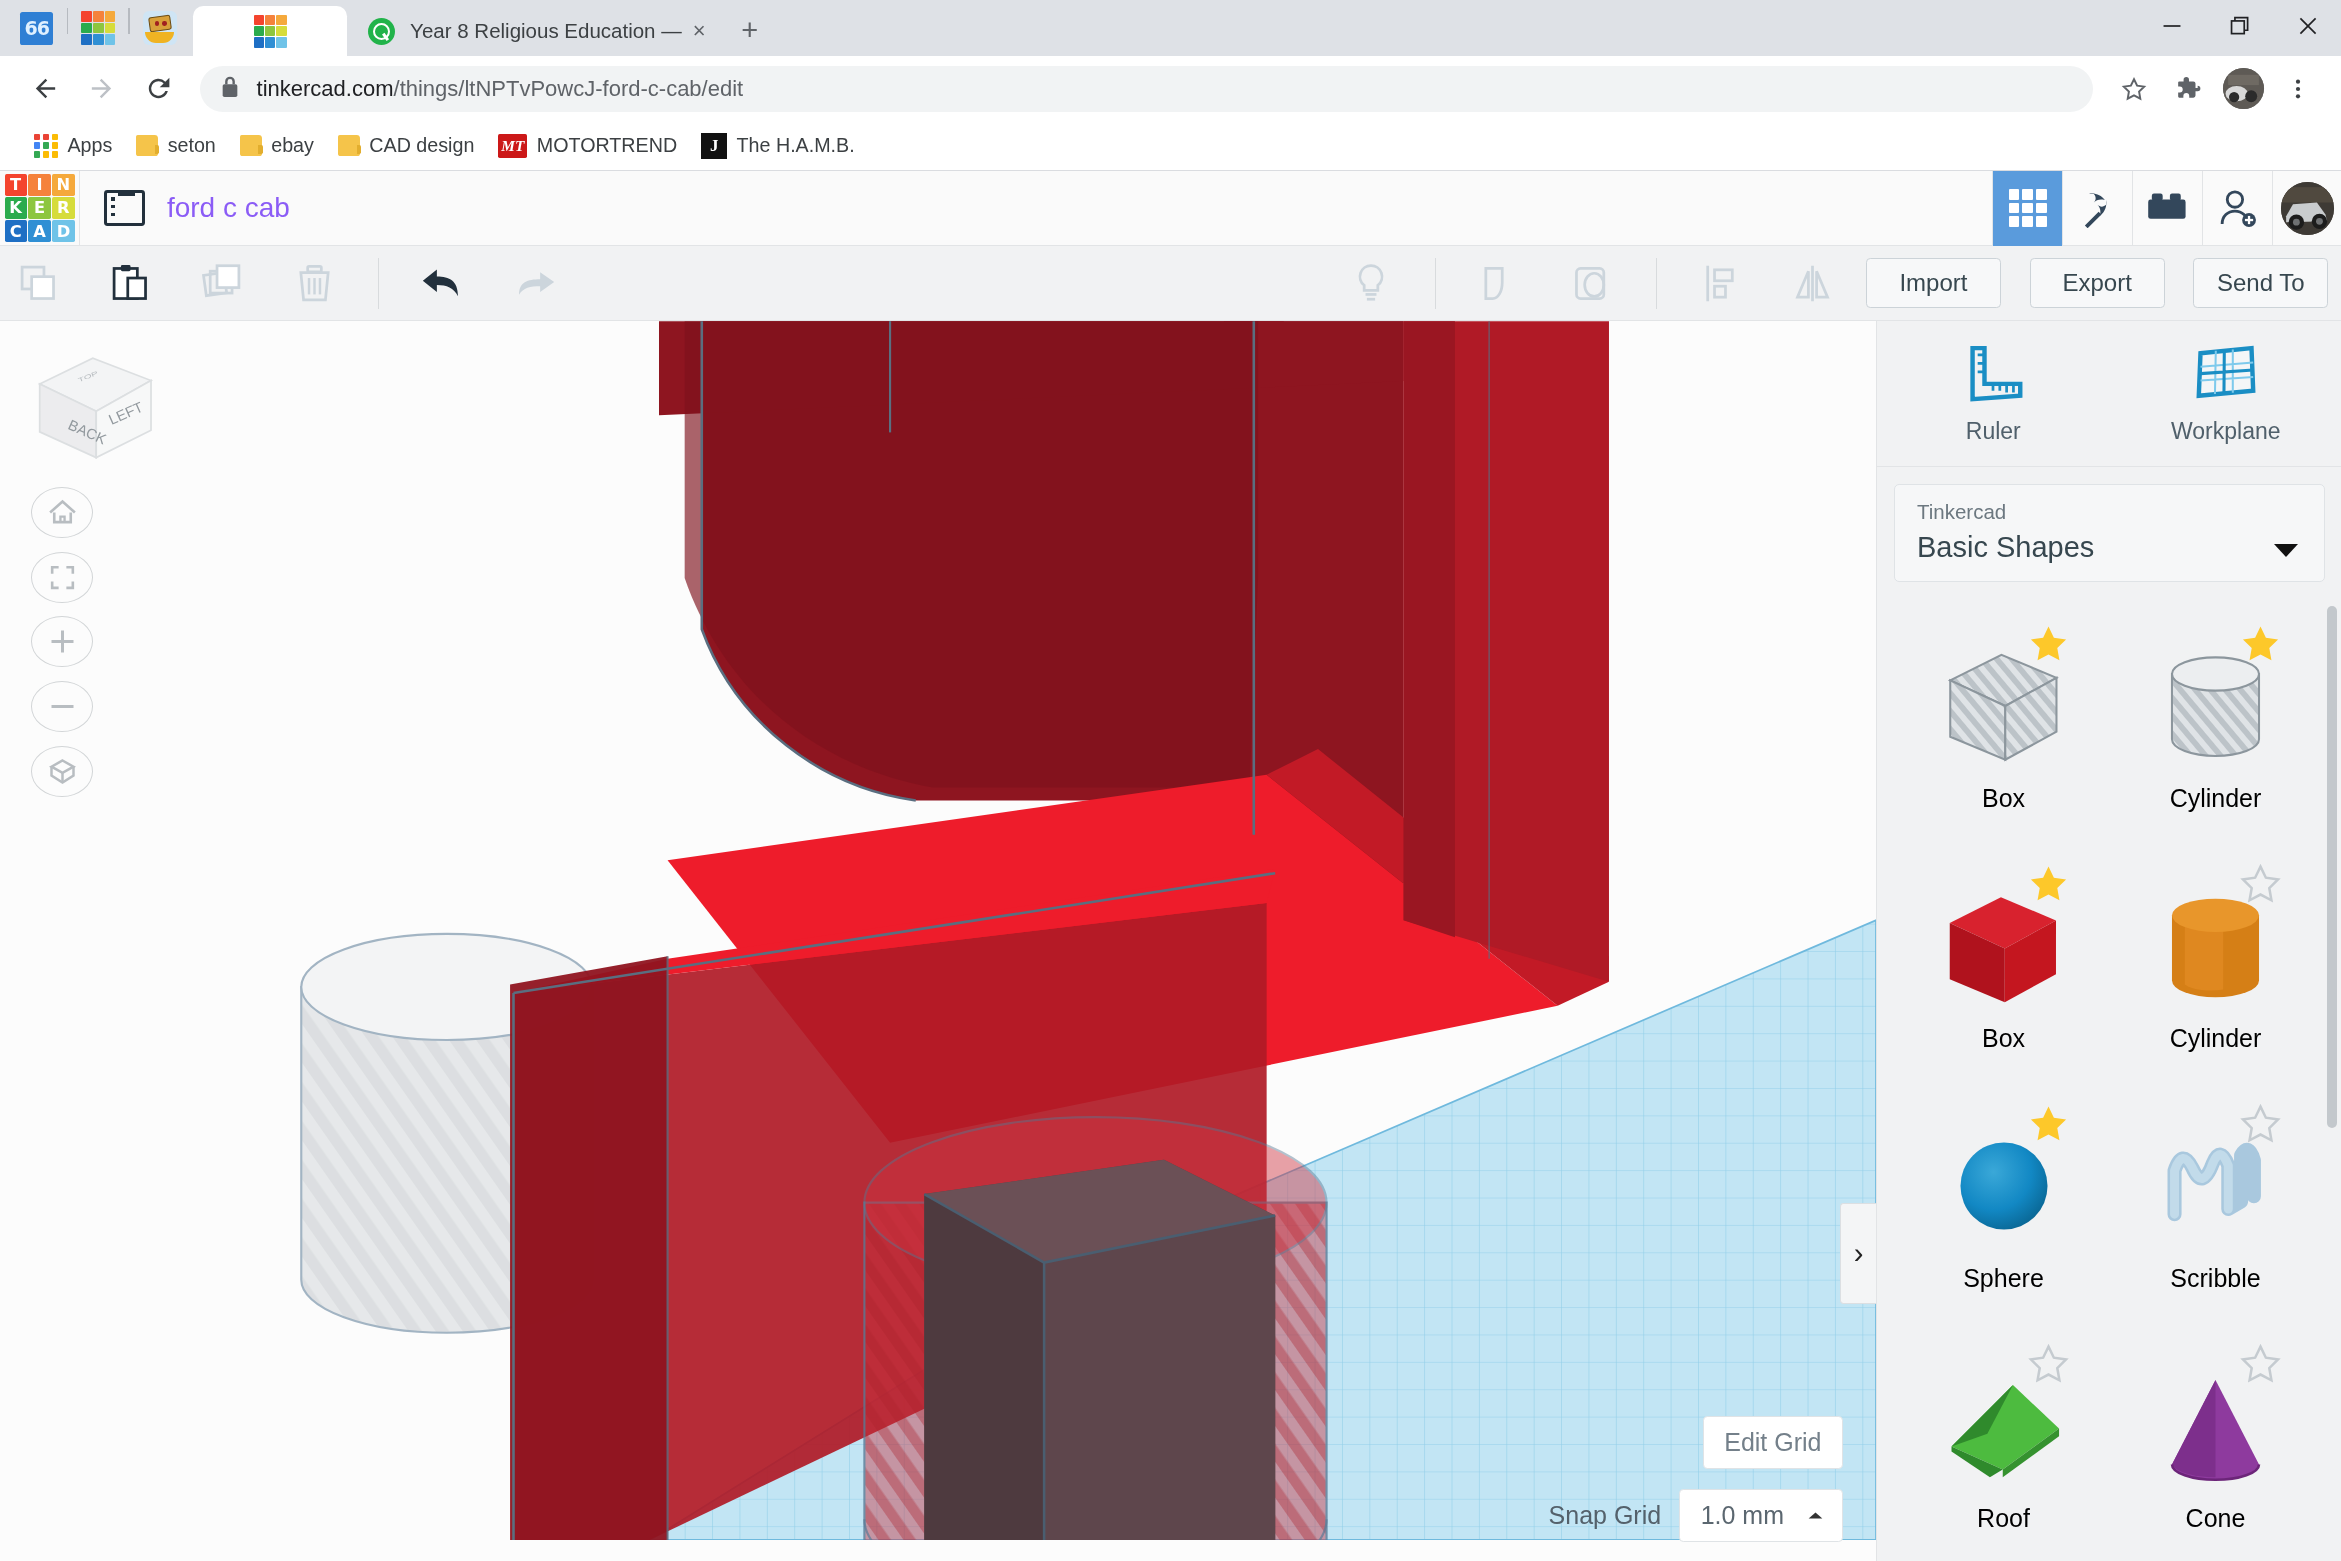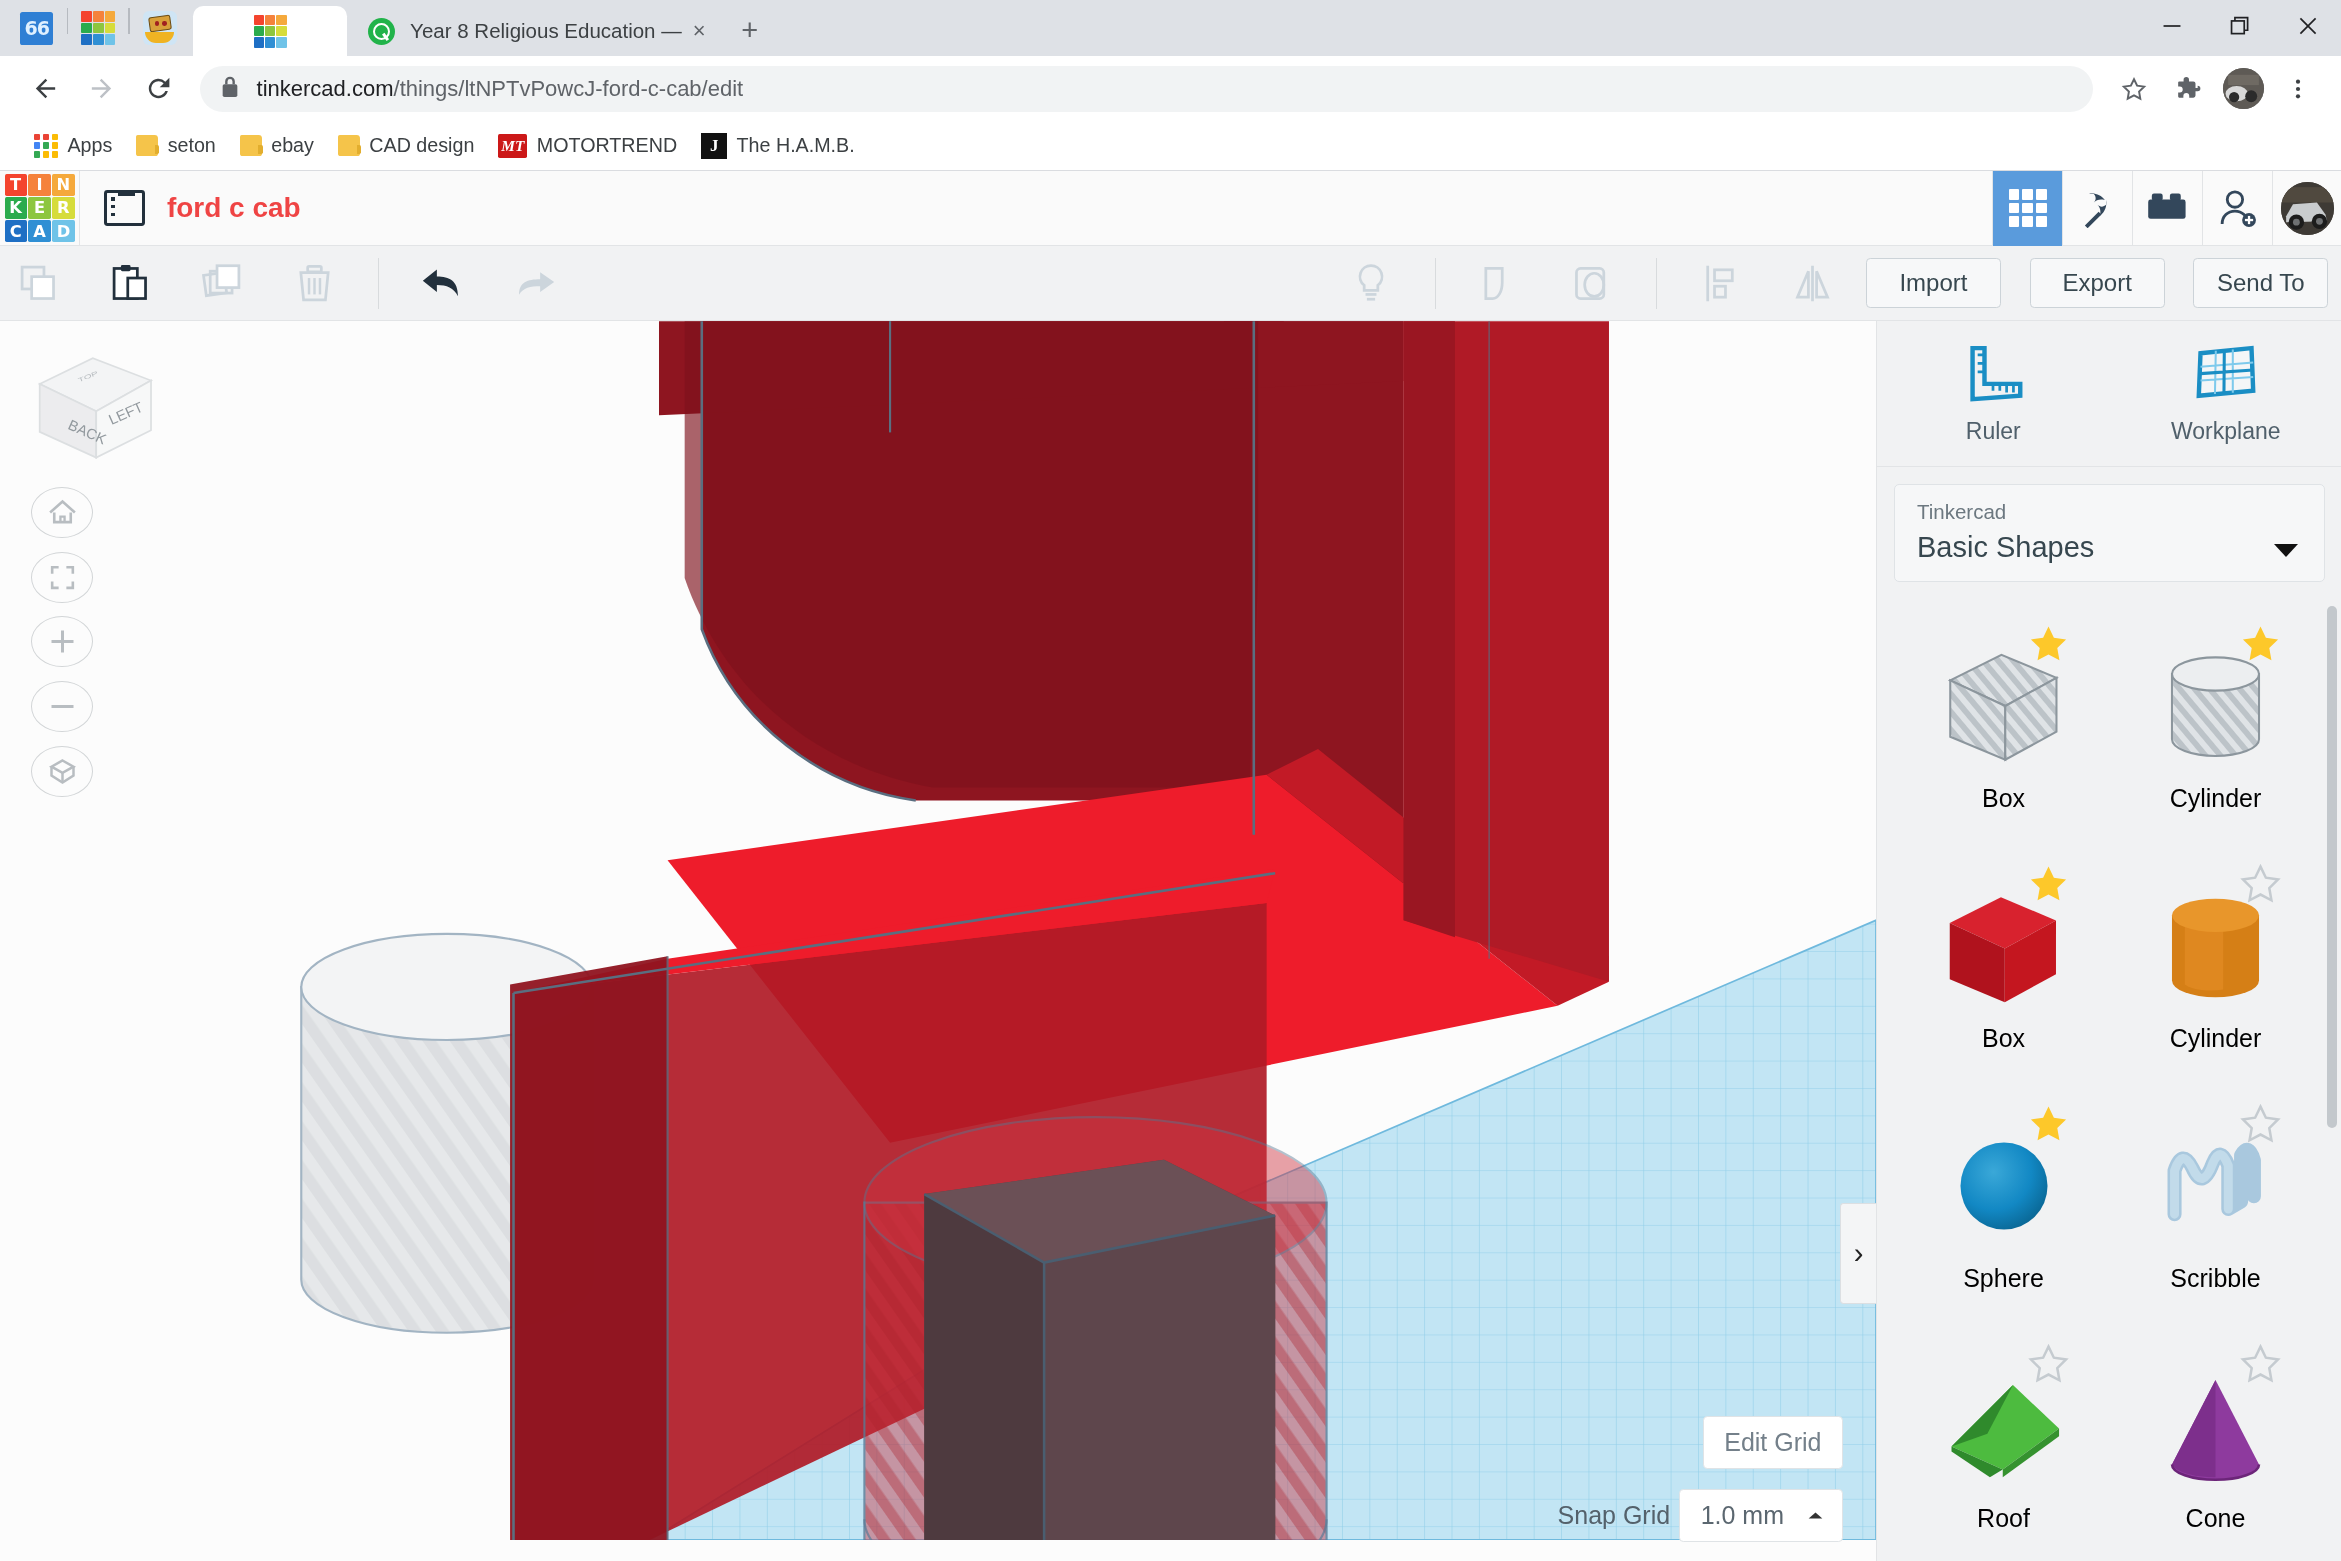--- a/index.html
+++ b/index.html
@@ -100,21 +100,21 @@
              border-radius:1.7px; }
   .hdr-sep { width:0.9px; height:75px; background:#e2e4e6; }
   .listicon { width:41px; height:36px; border:3.4px solid #22303c; border-radius:3.4px;
               margin:0 22px 0 24px; position:relative; cursor:pointer; flex:0 0 41px;}
   .listicon i { position:absolute; left:11px; height:3.4px; background:#22303c; width:17px; }
   .listicon i:nth-child(1){ top:4.3px; } .listicon i:nth-child(2){ top:12px; }
   .listicon i:nth-child(3){ top:19.7px; }
   .listicon b { position:absolute; left:4.3px; width:3.4px; height:3.4px; background:#22303c; }
   .listicon b:nth-of-type(1){ top:4.3px; } .listicon b:nth-of-type(2){ top:12px; }
   .listicon b:nth-of-type(3){ top:19.7px; }
-  .doctitle { font-size:28px; color:#ef4444; font-weight:bold; cursor:text; }
+  .doctitle { font-size:28px; color:#8b5cf6; font-weight:normal; cursor:text; }
   .hdr-spacer { flex:1; }
   .hdr-btn { width:70px; height:75px; display:flex; align-items:center; justify-content:center;
              border-left:0.9px solid #e2e4e6; cursor:pointer; }
   .hdr-btn.active { background:#5a9bdc; }
   .hdr-avatar { width:70px; height:75px; display:flex; align-items:center;
                 justify-content:center; border-left:0.9px solid #e2e4e6; cursor:pointer; }
   .avatarimg { width:53px; height:53px; border-radius:50%; overflow:hidden; position:relative;
                background:#4a4540; }
   .gridicon { width:38px; height:38px; display:grid; grid-template-columns:repeat(3,1fr);
               grid-template-rows:repeat(3,1fr); gap:2.6px; }
@@ -140,21 +140,21 @@
   .navbubble { width:62px; height:51px; border:1.7px solid #d2d5d7; border-radius:50%;
                background:#fcfcfc; display:flex; align-items:center; justify-content:center;
                margin:13.7px 0 0 12px; cursor:pointer; }
 
   .workplane { position:absolute; pointer-events:none; }
 
   .editgrid { position:absolute; right:33px; bottom:92px; height:53px; padding:0 20.5px;
               background:#fff; border:0.9px solid #dfe3e6; border-radius:4.3px; display:flex;
               align-items:center; font-size:25px; color:#74808a; cursor:pointer; }
   .snapwrap { position:absolute; right:33px; bottom:19px; display:flex; align-items:center;
-              gap:9px; }
+              gap:18px; }
   .snaplbl { font-size:25px; color:#54616b; }
   .snapsel { height:53px; padding:0 17px 0 20.5px; background:#fff; border:0.9px solid #dfe3e6;
              border-radius:4.3px; display:flex; align-items:center; gap:22px;
              font-size:25px; color:#5b6770; cursor:pointer; }
 
   .collapse-tab { position:absolute; right:0; top:882px; width:36px; height:101px;
             background:#f4f5f6; border:0.9px solid #dcdfe2; border-right:none;
             border-radius:3.4px 0 0 3.4px; display:flex; align-items:center;
             justify-content:center; font-size:29px; color:#222; cursor:pointer; z-index:9; }
 

